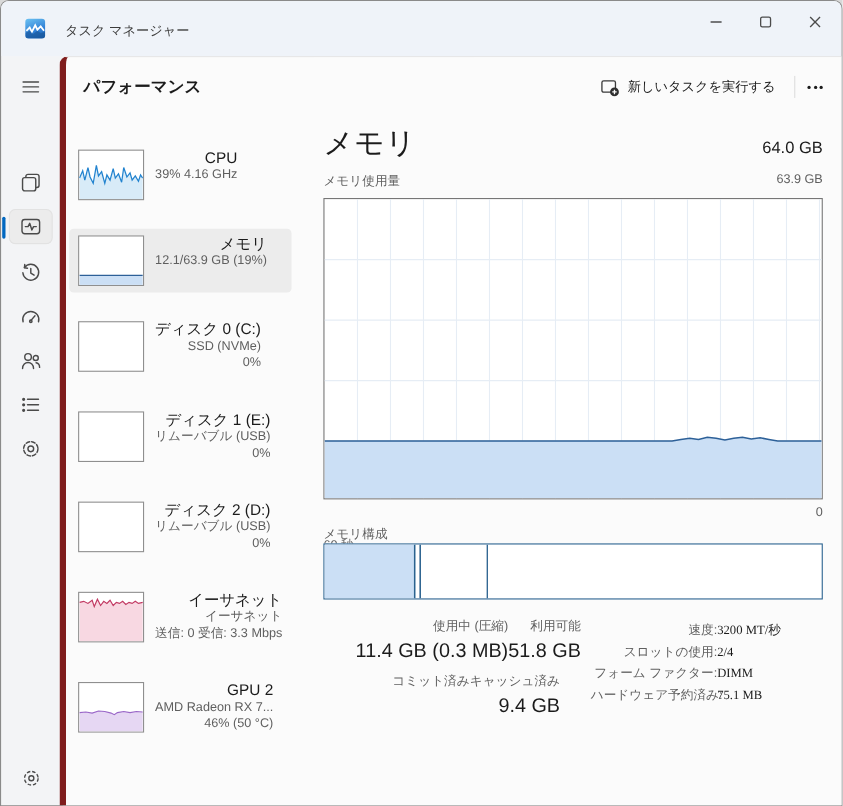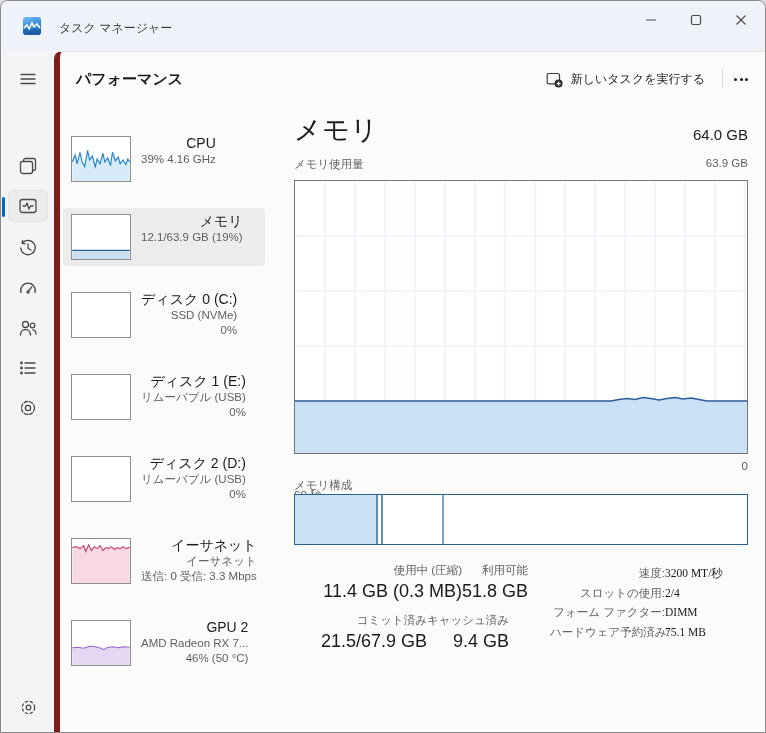--- a/index.html
+++ b/index.html
@@ -57,21 +57,21 @@
   .comp-bar { position:absolute; left:0; top:384px; width:454px; height:51px; background:#fff; border:1px solid #2a628f; }
   .comp-bar svg { display:block; }
   
   .stats { position:absolute; left:0; top:452px; width:240px; }
   .stat-row { display:flex; margin-bottom:8px; }
   .stat-cell .s-label { font-size:11.5px; color:#5f5f5f; line-height:16px; white-space:nowrap; }
   .stat-cell .s-value { font-size:18px; color:#1b1b1b; line-height:26px; white-space:nowrap; }
   .r1 .stat-cell:first-child { width:168px; }
   .r2 .stat-cell:first-child { width:133px; }
   .r3 .stat-cell:first-child { width:98px; }
-  .details { position:absolute; left:256px; top:454px; }
+  .details { position:absolute; left:243px; top:454px; }
   .det-row { display:flex; line-height:19.5px; font-size:11.5px; }
   .det-label { width:115px; color:#5f5f5f; white-space:nowrap; }
   .det-value { color:#1b1b1b; white-space:nowrap;font-family:Liberation Serif, serif; }
   .settings-btn { position:absolute; left:7px; bottom:12px; width:40px; height:30px; display:flex; align-items:center; justify-content:center; }
   .settings-btn svg { stroke:#4a4a4a; fill:none; stroke-width:1.3; }
 </style>
 </head>
 <body>
 
 <div class="window">
@@ -332,21 +332,20 @@
             <div class="s-value">11.4 GB (0.3 MB)</div>
           </div>
           <div class="stat-cell">
             <div class="s-label">利用可能</div>
             <div class="s-value">51.8 GB</div>
           </div>
         </div>
         <div class="stat-row r2">
           <div class="stat-cell">
             <div class="s-label">コミット済み</div>
-            <div class="s-value">21.5/67.9 GB</div>
           </div>
           <div class="stat-cell">
             <div class="s-label">キャッシュ済み</div>
             <div class="s-value">9.4 GB</div>
           </div>
         </div>
       </div>
 
       <div class="details">
         <div class="det-row">

